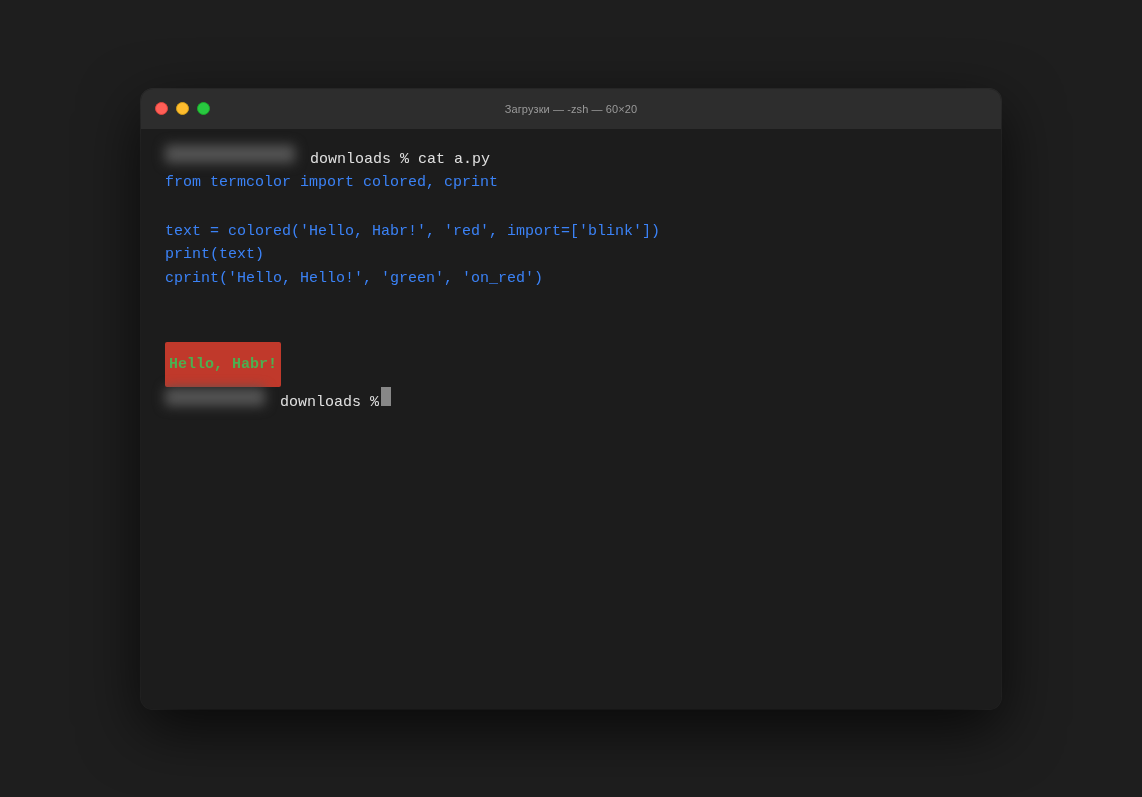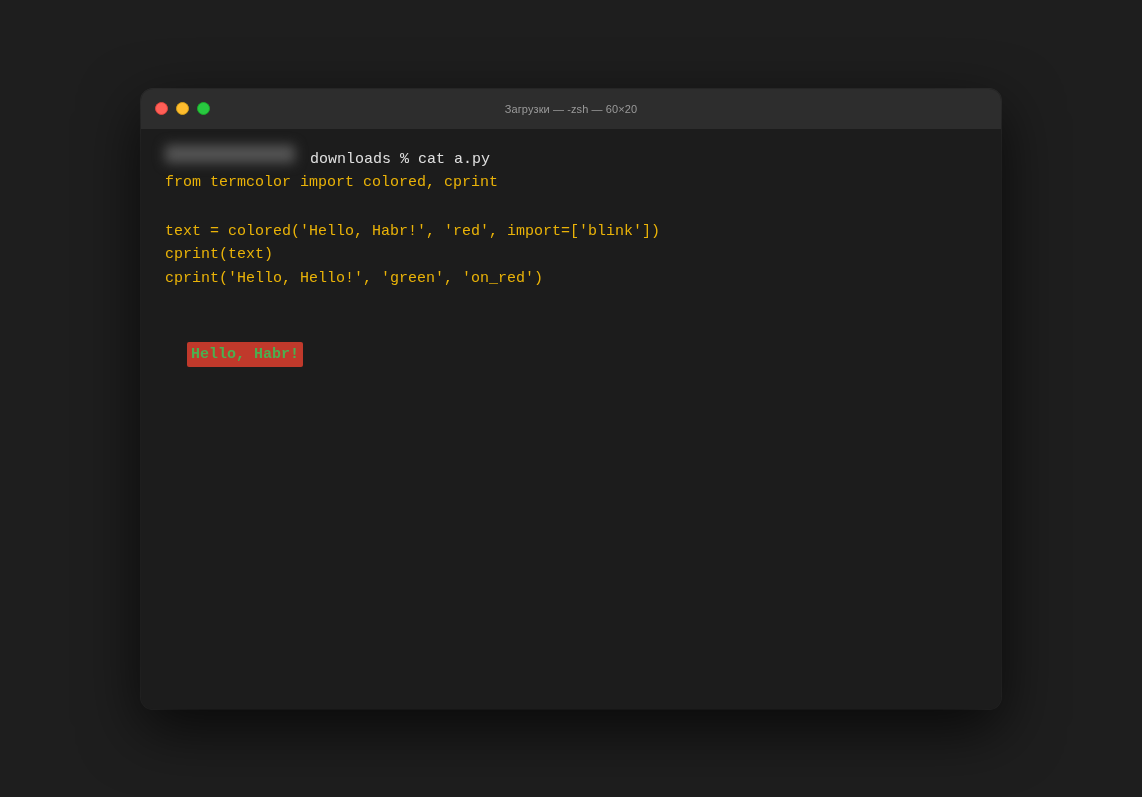--- a/index.html
+++ b/index.html
@@ -86,31 +86,30 @@
       height: 18px;
       vertical-align: middle;
       margin-right: 6px;
     }
 
     .prompt-text {
       color: #e0e0e0;
     }
 
     .code-white {
-      color: #eab308;
+      color: #3b82f6;
     }
 
     .output-hello {
       display: inline-block;
       background: #c0392b;
       color: #4caf50;
       font-weight: bold;
-      padding: 1px 4px;
+      padding: 11px 4px;
       border-radius: 2px;
-      margin-left: 22px;
     }
 
     .cursor {
       display: inline-block;
       width: 10px;
       height: 19px;
       background: #9a9a9a;
       vertical-align: middle;
       margin-left: 2px;
       opacity: 0.85;
@@ -145,31 +144,36 @@
       <span class="code-white">from termcolor import colored, cprint</span>
     </div>
 
     <div class="empty-line"></div>
 
     <div class="line">
       <span class="code-white">text = colored('Hello, Habr!', 'red', import=['blink'])</span>
     </div>
 
     <div class="line">
-      <span class="code-white">cprint(text)</span>
+      <span class="code-white">print(text)</span>
     </div>
 
     <div class="line">
       <span class="code-white">cprint('Hello, Hello!', 'green', 'on_red')</span>
     </div>
 
     <div class="empty-line"></div>
 
 
     <div class="empty-line"></div>
 
     <div class="line">
       <span class="output-hello">Hello, Habr!</span>
     </div>
 
+    <div class="line">
+      <span class="blurred-block" style="width:100px;"></span>
+      <span class="prompt-text">&nbsp;downloads % </span>
+      <span class="cursor"></span>
+    </div>
 
   </div>
 </div>
 
 </body></html>

